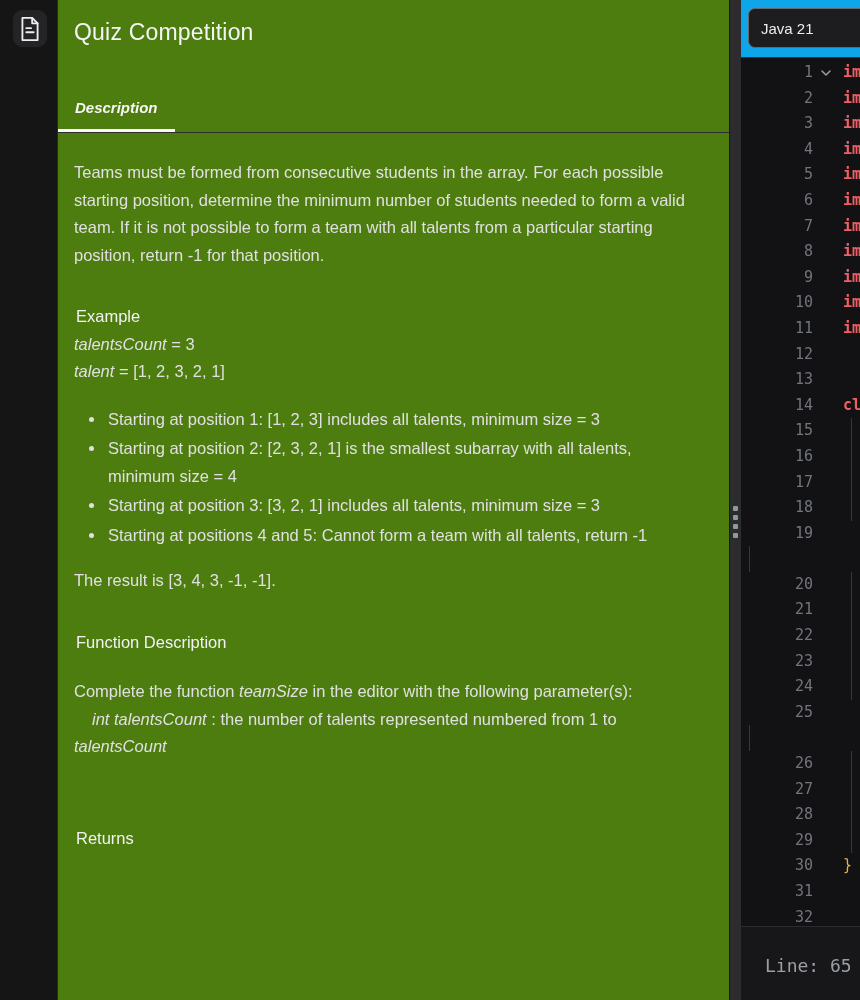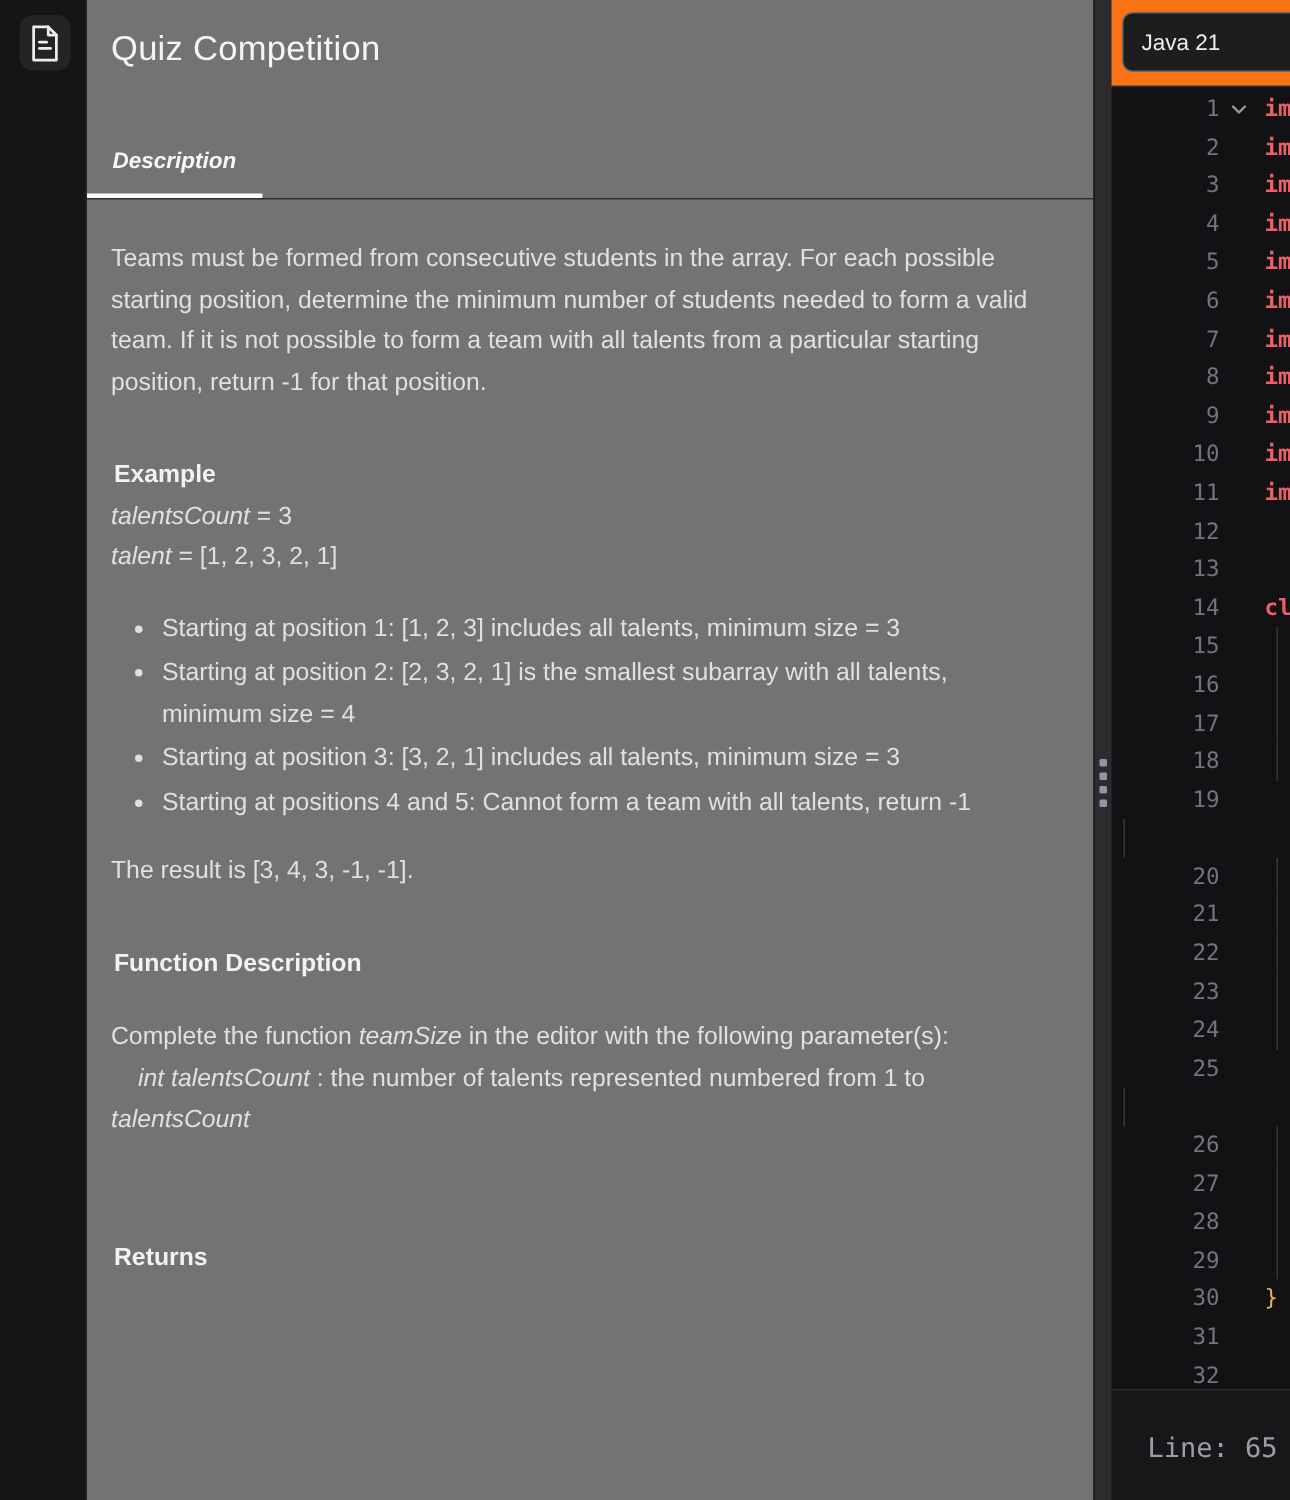--- a/index.html
+++ b/index.html
@@ -6,45 +6,45 @@
   body{width:860px;height:1000px;overflow:hidden;font-family:"Liberation Sans",sans-serif;
        -webkit-font-smoothing:antialiased;}
   .app{display:flex;width:860px;height:1000px;}
 
   
   .iconbar{width:57px;flex:none;background:#151516;border-right:1px solid #282829;padding-top:10px;box-sizing:content-box;}
   .icon-btn{width:34px;height:37px;margin-left:13px;background:#242426;border-radius:9px;
             display:flex;align-items:center;justify-content:center;cursor:pointer;}
 
   
-  .desc-pane{width:671px;flex:none;background:#737373;display:flex;flex-direction:column;overflow:hidden;}
+  .desc-pane{width:671px;flex:none;background:#4d7c0f;display:flex;flex-direction:column;overflow:hidden;}
   .title{font-size:23px;font-weight:500;color:#f5f5f6;margin:19px 0 0 16px;letter-spacing:.2px;}
   .tabbar{margin-top:39px;border-bottom:1px solid #2d2d2f;height:47px;}
   .tab{display:inline-flex;align-items:center;height:47px;padding:0 17px;box-sizing:border-box;
        font-size:15px;font-weight:700;color:#f7f7f7;border-bottom:3px solid #fafafa;cursor:pointer;font-style:italic;}
   .doc{padding:26px 16px 0 16px;width:614px;font-size:16.5px;line-height:27.5px;color:#e0e0e1;flex:1;overflow:hidden;}
   .doc i{font-style:italic;}
   .blk-p{margin:0 0 28px;}
   .blk-p0{margin:22px 0 0;}
   .blk-line{margin:0;}
   .blk-pind{margin:0;text-indent:18px;}
-  .blk-h{font-weight:700;color:#f2f2f3;margin:34px 0 0;padding-left:2px;}
+  .blk-h{font-weight:400;color:#f2f2f3;margin:34px 0 0;padding-left:2px;}
   .blk-h:last-child{margin-top:64px;}
   .blk-ul{margin:20px 0 18px;padding-left:32px;list-style:disc;}
   .blk-ul li{margin:0 0 2px;padding-left:2px;}
 
   
   .divider{width:12px;flex:none;background:#2c2c2e;position:relative;cursor:col-resize;
            border-left:1px solid #1c1c1d;box-sizing:border-box;}
   .divider .dots{position:absolute;left:3px;top:506px;display:flex;flex-direction:column;gap:4px;}
   .divider .dot{width:5px;height:5px;background:#8d99a2;border-radius:1px;}
 
   
   .editor-pane{flex:1;display:flex;flex-direction:column;background:#121214;min-width:0;}
-  .toolbar{height:57px;flex:none;background:#f97316;border-bottom:1px solid #303032;position:relative;}
+  .toolbar{height:57px;flex:none;background:#0ea5e9;border-bottom:1px solid #303032;position:relative;}
   .lang-select{position:absolute;left:7px;top:8px;width:170px;height:40px;box-sizing:border-box;
                border:1px solid #68686f;border-radius:7px;display:flex;align-items:center;
                padding:0 12px;font-size:15px;color:#ececec;cursor:pointer;background:#1d1d1f;}
   .code-area{flex:1;overflow:hidden;padding-top:2px;font-family:"DejaVu Sans Mono",monospace;font-size:15px;}
   .row{display:flex;height:25.6px;line-height:25.6px;position:relative;}
   .row.wrap{height:51.2px;flex-direction:column;}
   .gutter{width:74px;flex:none;text-align:right;color:#72757d;padding-right:2px;box-sizing:border-box;user-select:none;}
   .fold{width:28px;flex:none;position:relative;}
   .fold svg{position:absolute;left:4px;top:6px;}
   .code-cell{flex:1;position:relative;white-space:pre;overflow:hidden;min-width:0;}

